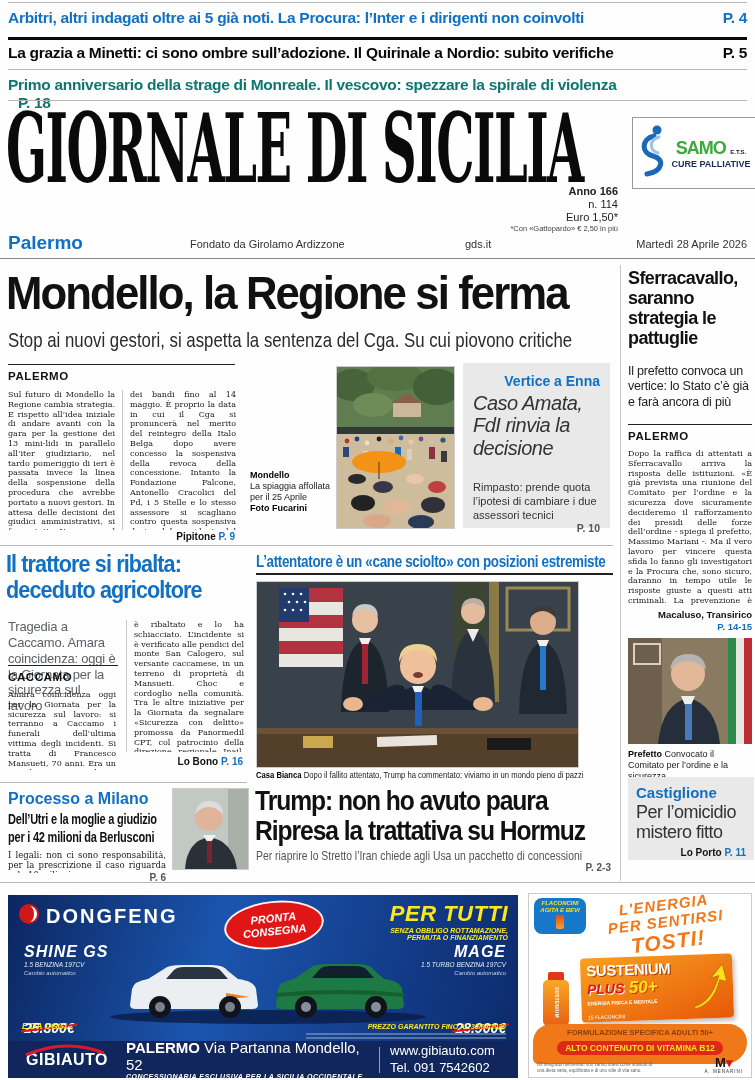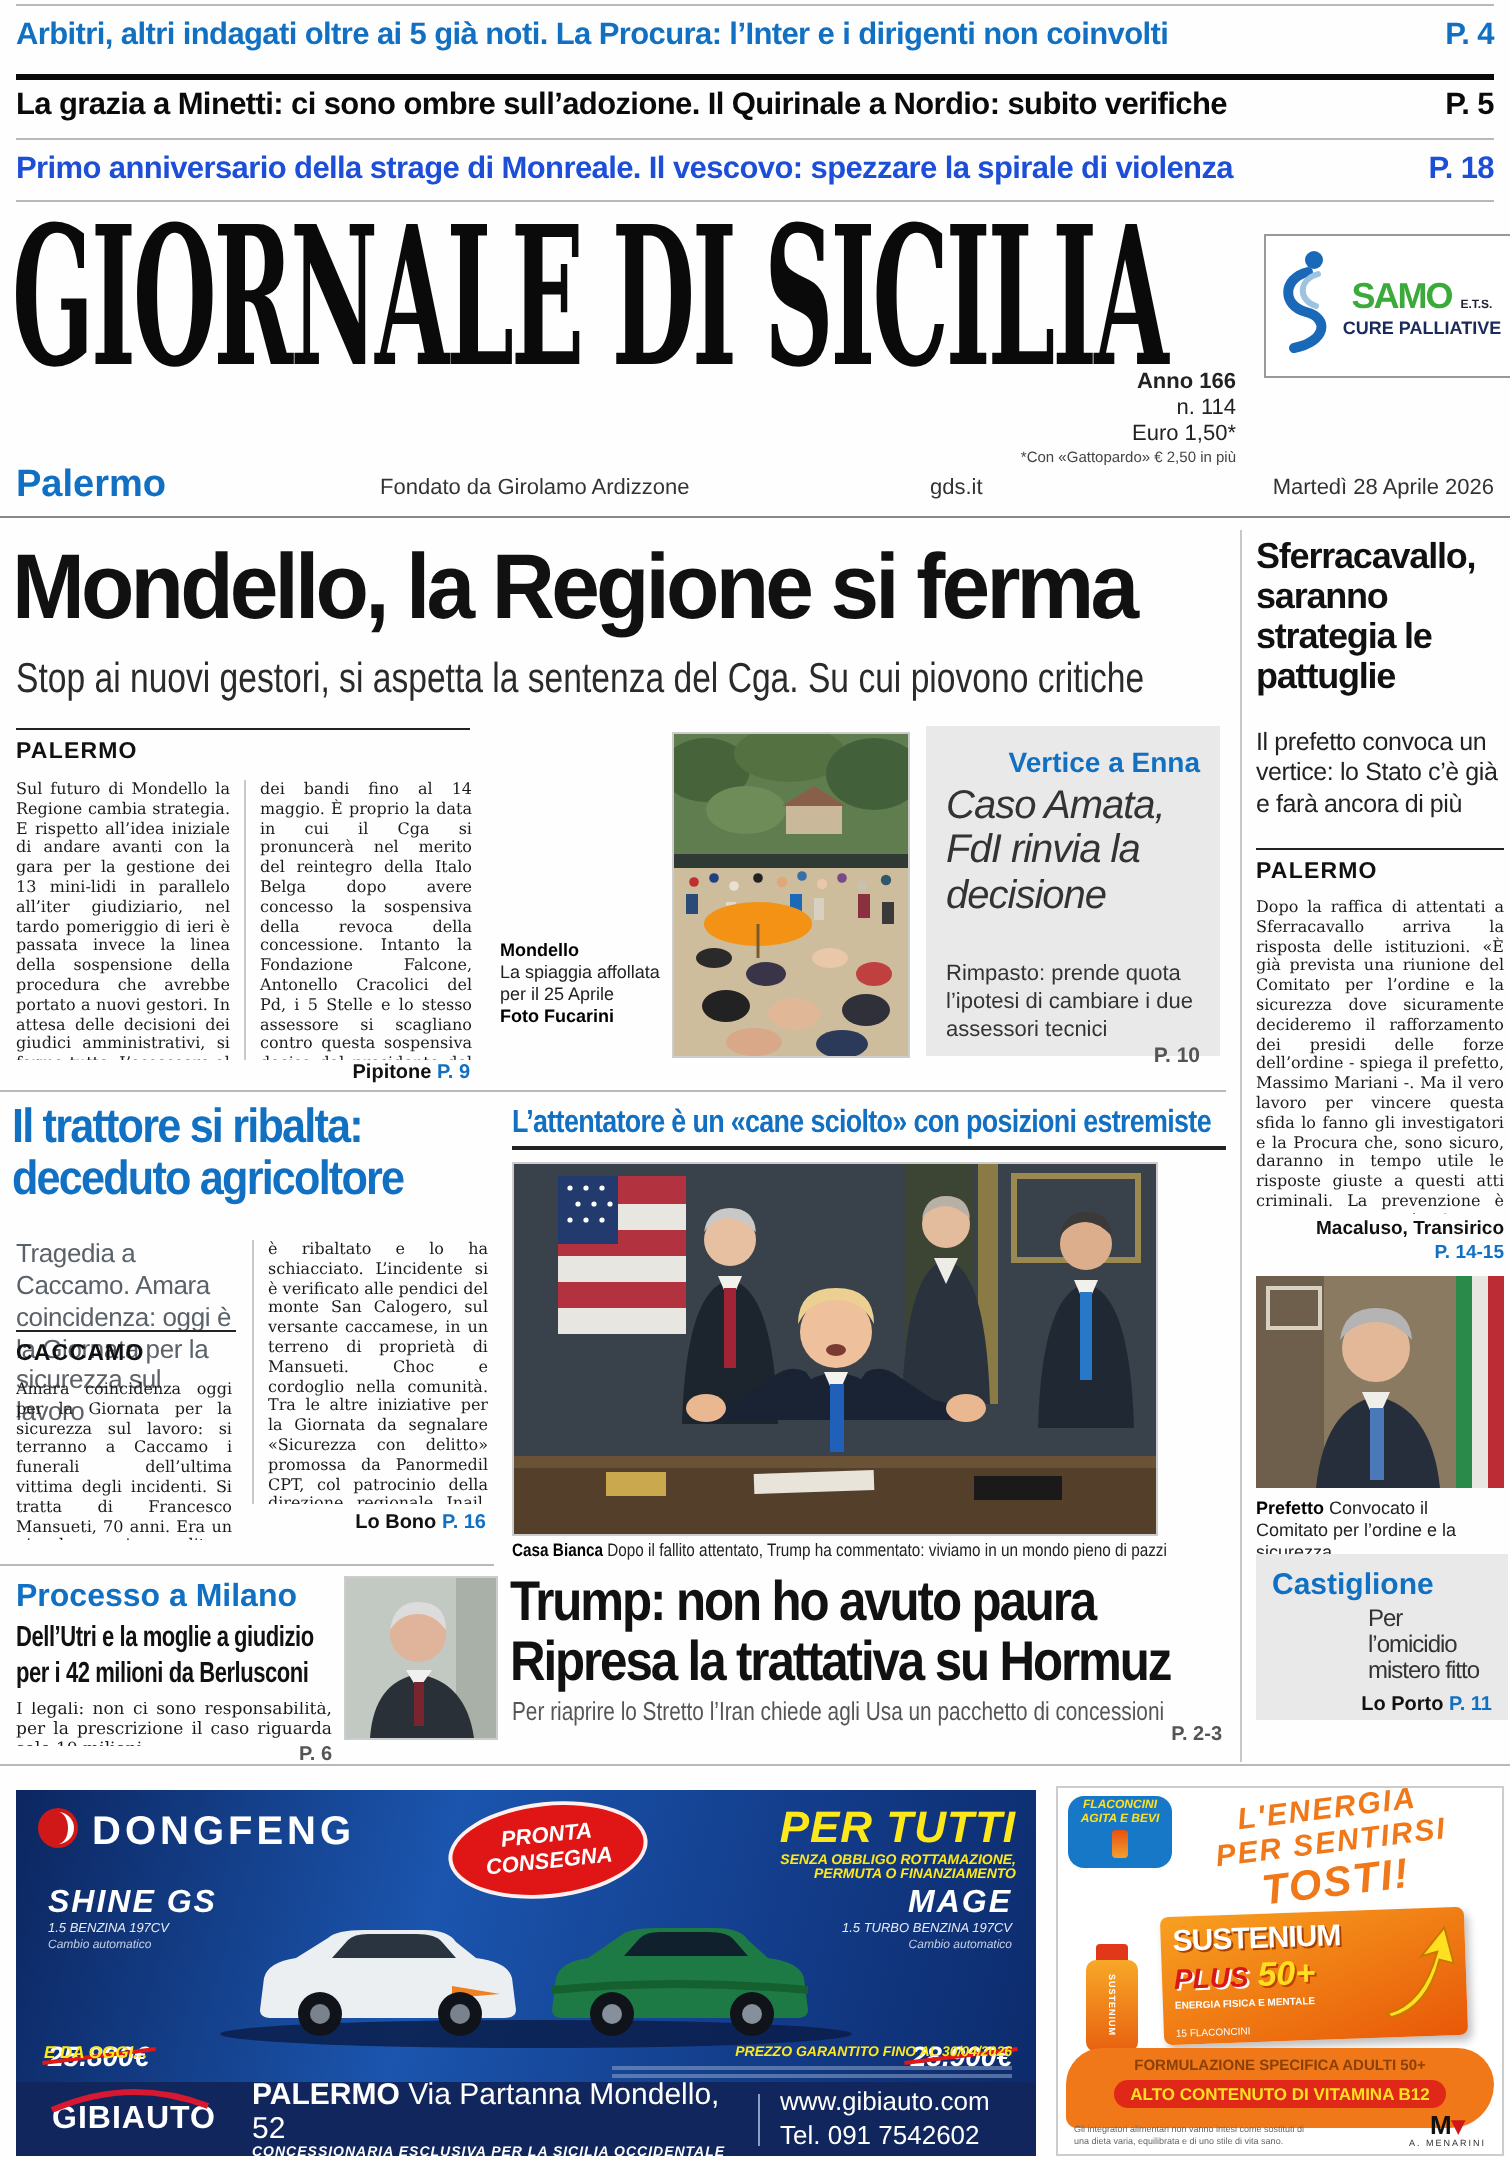--- a/index.html
+++ b/index.html
@@ -46,21 +46,21 @@
   <div class="abs teaser blue" style="left:8px;top:9px;width:739px;">
     <span>Arbitri, altri indagati oltre ai 5 già noti. La Procura: l’Inter e i dirigenti non coinvolti</span>
     <span class="pg">P. 4</span>
   </div>
   <div class="abs" style="left:8px;top:37px;width:739px;height:3px;background:#0a0a0a;"></div>
   <div class="abs teaser" style="left:8px;top:44px;width:739px;color:#0a0a0a;">
     <span>La grazia a Minetti: ci sono ombre sull’adozione. Il Quirinale a Nordio: subito verifiche</span>
     <span class="pg">P. 5</span>
   </div>
   <div class="abs rule" style="left:8px;top:69px;width:739px;height:1px;"></div>
-  <div class="abs teaser" style="left:8px;top:76px;width:739px;color:#1d4ed8;">
+  <div class="abs teaser" style="left:8px;top:76px;width:739px;color:#0f766e;flex-direction:column;">
     <span>Primo anniversario della strage di Monreale. Il vescovo: spezzare la spirale di violenza</span>
     <span class="pg">P. 18</span>
   </div>
   <div class="abs rule" style="left:8px;top:100px;width:739px;height:1px;"></div>
 
   <div class="abs mast" style="left:6px;top:106px;">GIORNALE DI SICILIA</div>
 
   <div class="abs annoblock" style="right:137px;top:185px;">
     <div style="font-weight:bold;">Anno 166</div>
     <div>n. 114</div>
@@ -295,21 +295,21 @@
       <rect x="57" y="66" width="7" height="36" fill="#4a78b8"></rect>
     </svg>
   </div>
   <div class="abs caption" style="left:628px;top:749px;width:124px;">
     <b>Prefetto</b>
     <span>Convocato il Comitato per l’ordine e la sicurezza</span>
   </div>
 
   <div class="abs graybox" style="left:628px;top:777px;width:126px;height:83px;padding:7px 8px;box-sizing:border-box;">
     <div class="kicker" style="font-size:15px;">Castiglione</div>
-    <div class="boxtitle" style="font-size:12px;line-height:1.1;margin-top:2px;margin-left:48px;">Per l’omicidio mistero fitto</div>
+    <div class="boxtitle" style="font-size:18px;line-height:1.1;margin-top:2px;">Per l’omicidio mistero fitto</div>
     <div class="byline" style="margin-top:4px;">
       <b>Lo Porto</b>
       <span class="pg">P. 11</span>
     </div>
   </div>
 
   <div class="abs" style="left:8px;top:895px;width:510px;height:183px;background:linear-gradient(105deg,#0c2660 0%,#1b55ae 40%,#123a86 75%,#0c2a6a 100%);overflow:hidden;color:#fff;">
     <div class="abs" style="left:10px;top:8px;display:flex;align-items:center;gap:6px;">
       <span>
         <svg width="22" height="22" viewBox="0 0 22 22">

